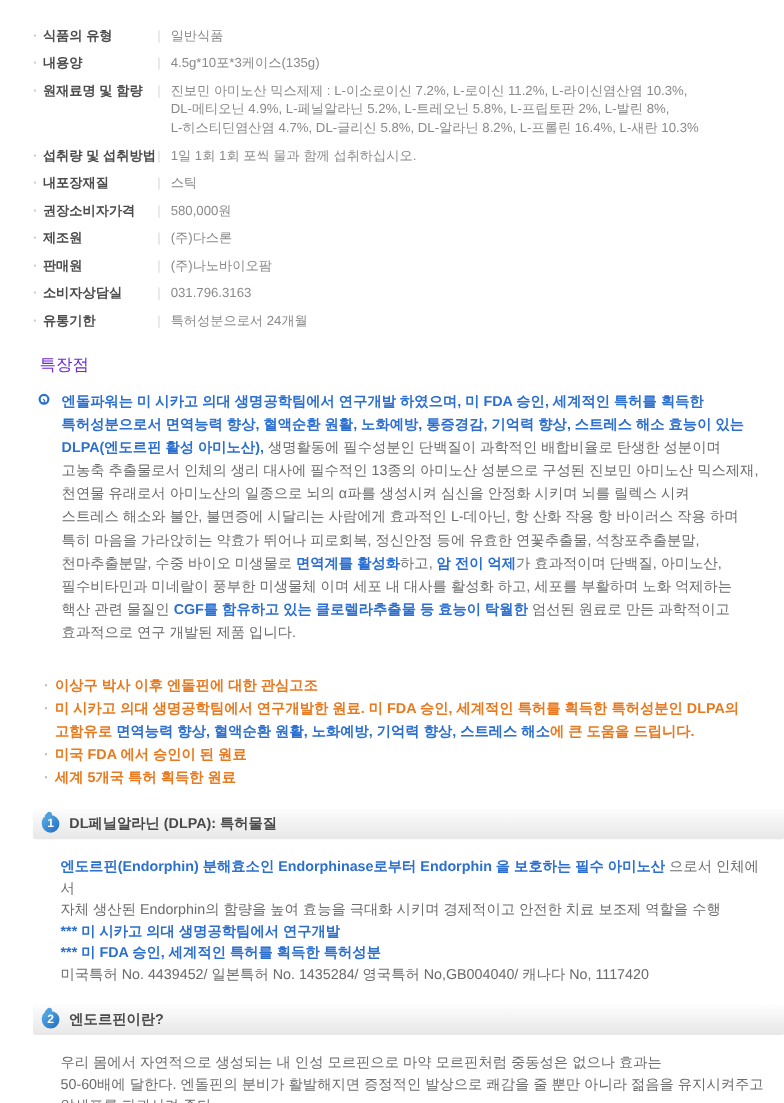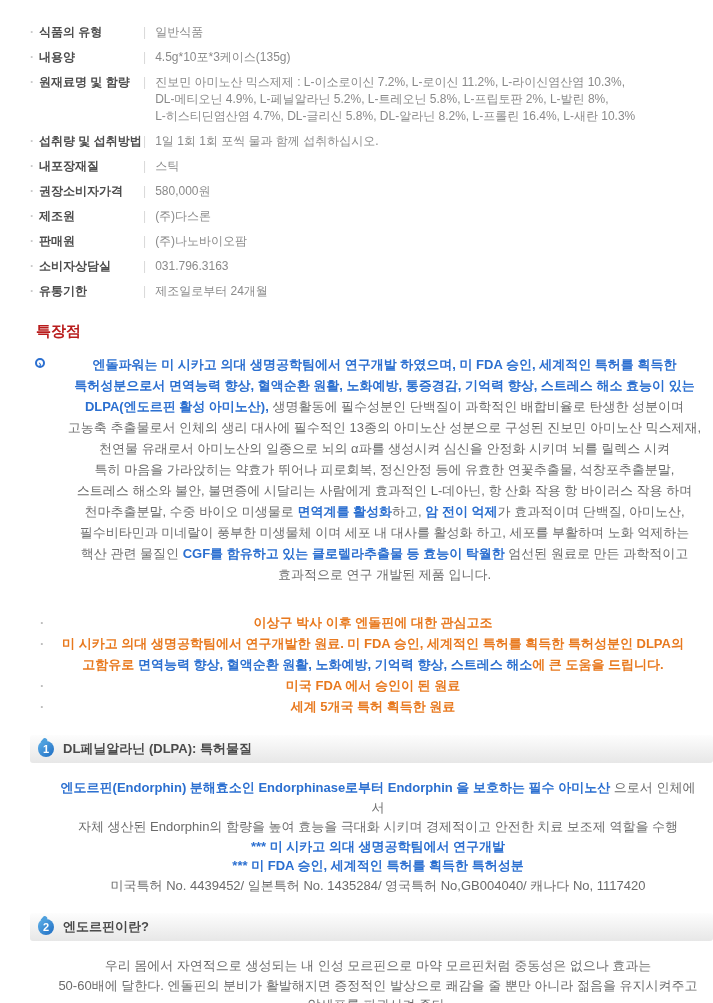--- a/index.html
+++ b/index.html
@@ -14,25 +14,25 @@
   .page{width:713px;min-height:1003px;padding:24px 0 20px 30px;background:#fff;overflow:hidden;}
 
   
   .spec-row{display:flex;align-items:flex-start;margin-bottom:8px;font-size:12px;line-height:17px;}
   .dot{color:#c9c9c9;flex:0 0 9px;font-weight:bold;}
   .spec-label{flex:0 0 104px;font-weight:bold;color:var(--label);}
   .spec-sep{color:#d8d8d8;margin-right:9px;}
   .spec-value{color:var(--value);flex:1;}
 
   
-  .features-title{font-size:15px;font-weight:bold;color:#b91c1c;margin:22px 0 13px 6px;}
+  .features-title{font-size:15px;font-weight:normal;color:#6d28d9;margin:22px 0 13px 6px;}
   .intro{position:relative;padding-left:20px;margin-left:6px;font-size:13px;line-height:21px;}
   .arrow-icon{position:absolute;left:-1px;top:4px;width:10px;height:10px;border:2px solid var(--blue);
     border-radius:50%;color:var(--blue);font-weight:bold;font-size:10px;line-height:9px;text-align:center;}
-  .rich-line{min-height:21px;text-align:center;}
+  .rich-line{min-height:21px;}
   .seg-blue{color:var(--blue);font-weight:bold;}
   .seg-plain{color:var(--plain);}
   .seg-orange{color:var(--orange);font-weight:bold;}
 
   .bullet-list{margin:27px 0 0 10px;}
   .bullet{display:flex;font-size:13px;line-height:21px;}
   .bullet .bdot{flex:0 0 10px;color:#bdbdbd;}
   .bullet-content{flex:1;padding-right:17px;}
 
   
@@ -109,36 +109,36 @@
       <div class="spec-row">
         <span class="dot">·</span>
         <span class="spec-label">소비자상담실</span>
         <span class="spec-sep">|</span>
         <span class="spec-value">031.796.3163</span>
       </div>
       <div class="spec-row">
         <span class="dot">·</span>
         <span class="spec-label">유통기한</span>
         <span class="spec-sep">|</span>
-        <span class="spec-value">제조일로부터 24개월</span>
+        <span class="spec-value">특허성분으로서 24개월</span>
       </div>
     </div>
 
   <div class="features-title">특장점</div>
 
   <div class="intro">
     <span class="arrow-icon">›</span>
     <div>
         <div class="rich-line"><span class="seg-blue">엔돌파워는 미 시카고 의대 생명공학팀에서 연구개발 하였으며, 미 FDA 승인, 세계적인 특허를 획득한</span></div>
         <div class="rich-line"><span class="seg-blue">특허성분으로서 면역능력 향상, 혈액순환 원활, 노화예방, 통증경감, 기억력 향상, 스트레스 해소 효능이 있는</span></div>
         <div class="rich-line"><span class="seg-blue">DLPA(엔도르핀 활성 아미노산),</span><span class="seg-plain"> 생명활동에 필수성분인 단백질이 과학적인 배합비율로 탄생한 성분이며</span></div>
         <div class="rich-line"><span class="seg-plain">고농축 추출물로서 인체의 생리 대사에 필수적인 13종의 아미노산 성분으로 구성된 진보민 아미노산 믹스제재,</span></div>
         <div class="rich-line"><span class="seg-plain">천연물 유래로서 아미노산의 일종으로 뇌의 α파를 생성시켜 심신을 안정화 시키며 뇌를 릴렉스 시켜</span></div>
+        <div class="rich-line"><span class="seg-plain">스트레스 해소와 불안, 불면증에 시달리는 사람에게 효과적인 L-데아닌, 항 산화 작용 항 바이러스 작용 하며</span></div>
         <div class="rich-line"><span class="seg-plain">특히 마음을 가라앉히는 약효가 뛰어나 피로회복, 정신안정 등에 유효한 연꽃추출물, 석창포추출분말,</span></div>
-        <div class="rich-line"><span class="seg-plain">스트레스 해소와 불안, 불면증에 시달리는 사람에게 효과적인 L-데아닌, 항 산화 작용 항 바이러스 작용 하며</span></div>
         <div class="rich-line"><span class="seg-plain">천마추출분말, 수중 바이오 미생물로 </span><span class="seg-blue">면역계를 활성화</span><span class="seg-plain">하고, </span><span class="seg-blue">암 전이 억제</span><span class="seg-plain">가 효과적이며 단백질, 아미노산,</span></div>
         <div class="rich-line"><span class="seg-plain">필수비타민과 미네랄이 풍부한 미생물체 이며 세포 내 대사를 활성화 하고, 세포를 부활하며 노화 억제하는</span></div>
         <div class="rich-line"><span class="seg-plain">핵산 관련 물질인 </span><span class="seg-blue">CGF를 함유하고 있는 클로렐라추출물 등 효능이 탁월한</span><span class="seg-plain"> 엄선된 원료로 만든 과학적이고</span></div>
         <div class="rich-line"><span class="seg-plain">효과적으로 연구 개발된 제품 입니다.</span></div>
       </div>
   </div>
 
   <div class="bullet-list">
       <div class="bullet">
         <span class="bdot dot">·</span>

